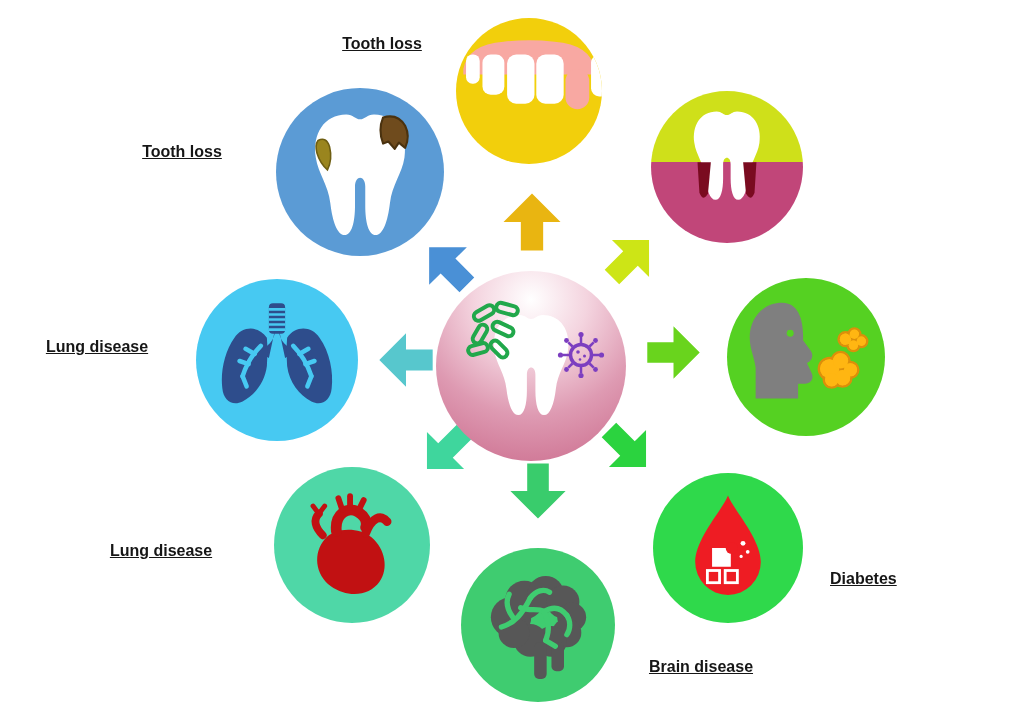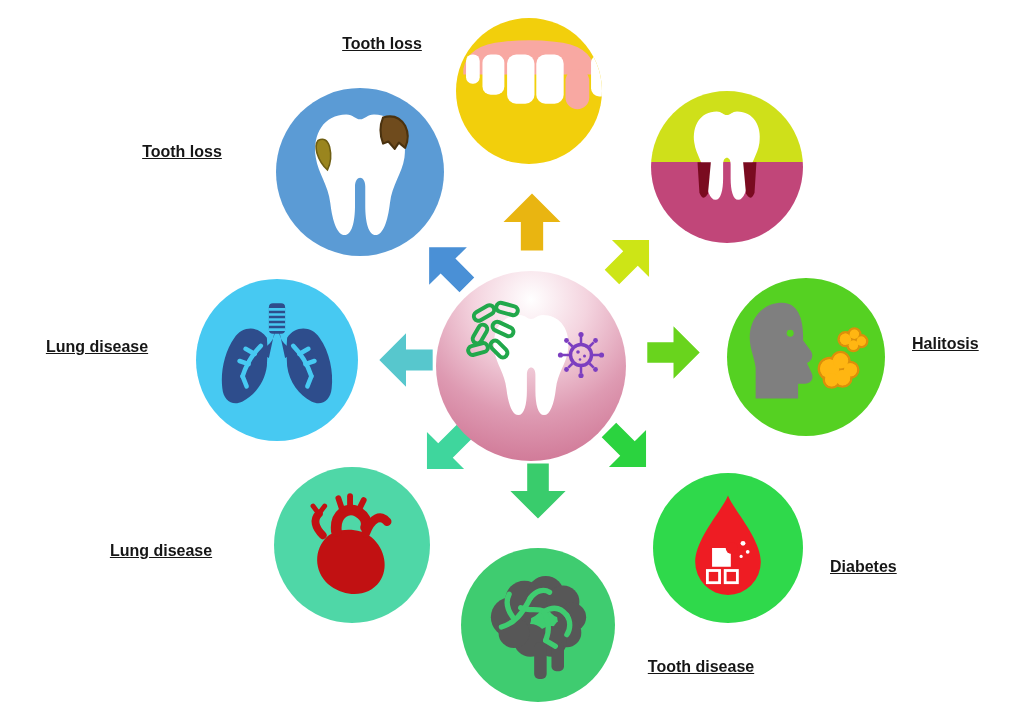--- a/index.html
+++ b/index.html
@@ -33,21 +33,21 @@
   .ar-downleft{left:417px;top:422px;width:57px;height:57px;fill:#3FD69D;transform:rotate(225deg);}
   .ar-left{left:377px;top:331px;width:58px;height:58px;fill:#57C7CD;transform:rotate(270deg);}
   .ar-upleft{left:419px;top:237px;width:58px;height:58px;fill:#4A90D6;transform:rotate(315deg);}
 
   
   .l-toothloss{left:316px;top:33px;width:132px;}
   .l-decay{left:106px;top:141px;width:152px;}
   .l-lung{left:16px;top:336px;width:162px;}
   .l-heart{left:80px;top:540px;width:162px;}
   .l-brain{left:620px;top:656px;width:162px;}
-  .l-diabetes{left:830px;top:556px;}
+  .l-diabetes{left:830px;top:568px;}
   .l-halitosis{left:912px;top:333px;}
   .l-perio{left:847px;top:126px;width:178px;}
 </style>
 </head>
 <body>
 
 <div class="canvas">
 
   <svg width="0" height="0" style="position:absolute">
     <defs>
@@ -281,20 +281,19 @@
 
   <div class="node n-decay">
     <svg viewBox="0 0 160 160">
       <use href="#tooth" transform="translate(26,16) scale(1.32)" fill="#FFFFFF"></use>
       <path d="M102,28 Q116,24 123,36 Q128,46 123,57 L117,52 L113,58 L107,51 L102,53 Q97,40 102,28 Z" fill="#6F4B1D" stroke="#4A320F" stroke-width="2" stroke-linejoin="round"></path>
       <path d="M40,50 Q48,46 51,56 Q54,68 49,78 Q42,72 39,62 Q37,54 40,50 Z" fill="#9A851E" stroke="#6E5E12" stroke-width="1.5"></path>
     </svg>
   </div>
 
   <div class="lbl center l-toothloss">Tooth loss</div>
-  <div class="lbl l-halitosis">Halitosis</div>
   <div class="lbl l-diabetes">Diabetes</div>
-  <div class="lbl center l-brain">Tooth disease</div>
+  <div class="lbl center l-brain">Brain disease</div>
   <div class="lbl center l-heart">Lung disease</div>
   <div class="lbl center l-lung">Lung disease</div>
   <div class="lbl center l-decay">Tooth loss</div>
 
 </div>
 
 </body></html>

